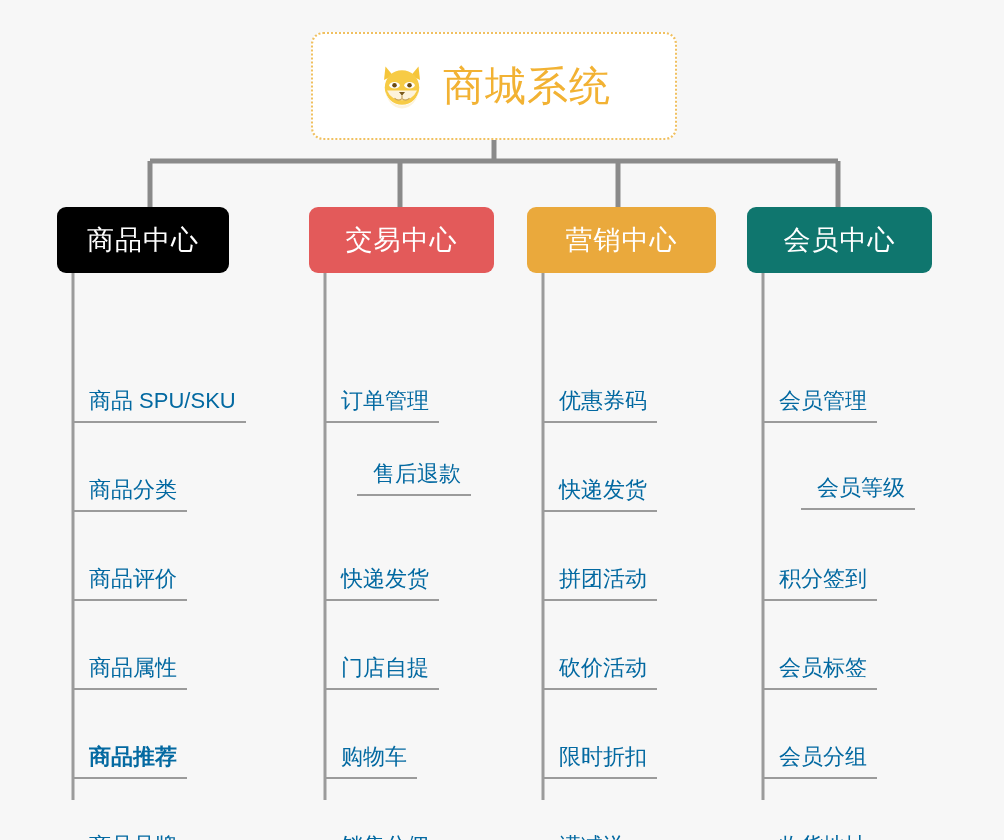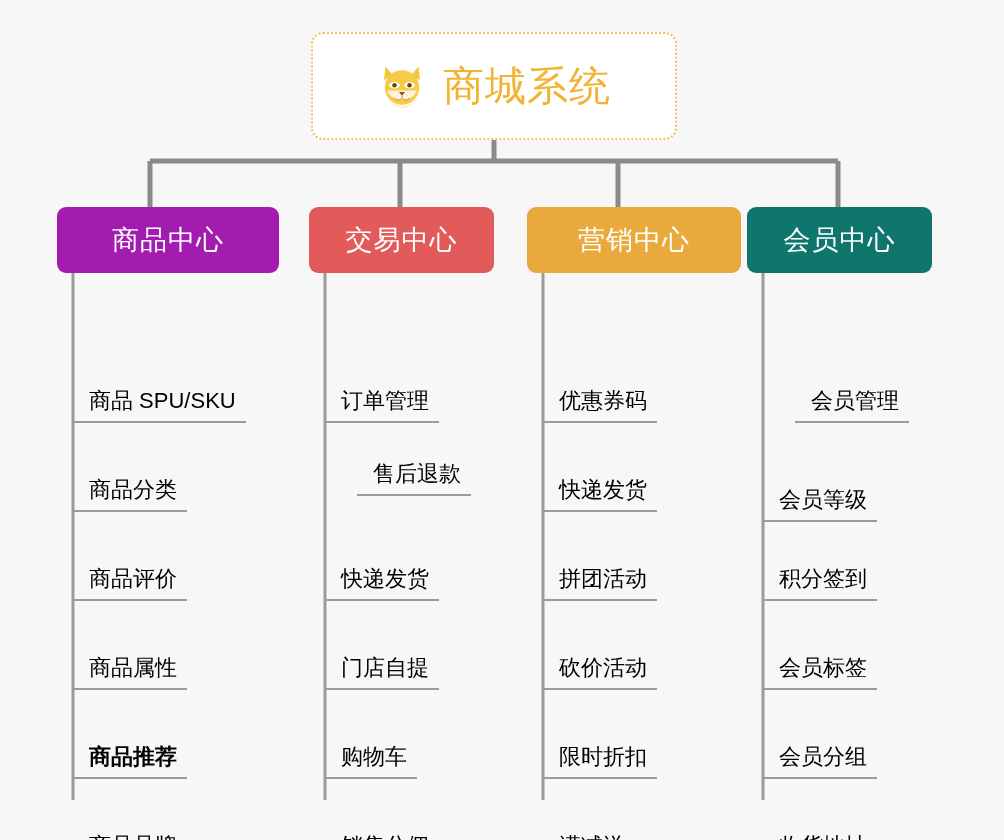--- a/index.html
+++ b/index.html
@@ -86,21 +86,21 @@
   .leaf-item {
     position: absolute;
     height: 89px;
     box-sizing: border-box;
     display: flex;
     align-items: flex-end;
     justify-content: flex-start;
   }
   .leaf-label {
     font-size: 22px;
-    color: #000000;
+    color: #0369a1;
     white-space: nowrap;
     padding: 0 10px 8px 16px;
     border-bottom: 2px solid #9b9b9b;
     line-height: 1.1;
   }
 </style>
 </head>
 <body>
 
 <div id="canvas">
@@ -136,21 +136,21 @@
       <path d="M28 40 h8 l-4 5 Z" fill="#7a5a1c"></path>
       <path d="M32 45 v4" stroke="#c9a55e" stroke-width="1.6" fill="none"></path>
       <path d="M32 49 q-6 4 -10 -1" stroke="#c9a55e" stroke-width="1.6" fill="none"></path>
       <path d="M32 49 q6 4 10 -1" stroke="#c9a55e" stroke-width="1.6" fill="none"></path>
     </svg>
     <span class="root-title">商城系统</span>
   </div>
 
   <div id="columns-host">
       <div class="column" style="left: 57px; width: 187px;">
-        <div class="cat-box" style="background: #a21caf; width: 222px;">
+        <div class="cat-box" style="background: #000000; width: 172px;">
           <span>商品中心</span>
         </div>
         <div class="leaf-list">
           <div class="leaf-item" style="top: 61px; left: 16px;">
             <span class="leaf-label">商品 SPU/SKU</span>
           </div>
           <div class="leaf-item" style="top: 150px; left: 16px;">
             <span class="leaf-label">商品分类</span>
           </div>
           <div class="leaf-item" style="top: 239px; left: 16px;">
@@ -186,21 +186,21 @@
           </div>
           <div class="leaf-item" style="top: 417px; left: 16px;">
             <span class="leaf-label">购物车</span>
           </div>
           <div class="leaf-item" style="top: 506px; left: 16px;">
             <span class="leaf-label">销售分佣</span>
           </div>
         </div>
       </div>
       <div class="column" style="left: 527px; width: 185px;">
-        <div class="cat-box" style="background: rgb(234, 169, 60); width: 214px;">
+        <div class="cat-box" style="background: rgb(234, 169, 60); width: 189px;">
           <span>营销中心</span>
         </div>
         <div class="leaf-list">
           <div class="leaf-item" style="top: 61px; left: 16px;">
             <span class="leaf-label">优惠券码</span>
           </div>
           <div class="leaf-item" style="top: 150px; left: 16px;">
             <span class="leaf-label">快递发货</span>
           </div>
           <div class="leaf-item" style="top: 239px; left: 16px;">
@@ -215,24 +215,24 @@
           <div class="leaf-item" style="top: 506px; left: 16px;">
             <span class="leaf-label">满减送</span>
           </div>
         </div>
       </div>
       <div class="column" style="left: 747px; width: 185px;">
         <div class="cat-box" style="background: #0f766e; width: 185px;">
           <span>会员中心</span>
         </div>
         <div class="leaf-list">
-          <div class="leaf-item" style="top: 61px; left: 16px; padding-left: 32px;">
+          <div class="leaf-item" style="top: 61px; left: 16px;">
             <span class="leaf-label">会员管理</span>
           </div>
-          <div class="leaf-item" style="top: 160px; left: 16px;">
+          <div class="leaf-item" style="top: 148px; left: 16px; padding-left: 38px;">
             <span class="leaf-label">会员等级</span>
           </div>
           <div class="leaf-item" style="top: 239px; left: 16px;">
             <span class="leaf-label">积分签到</span>
           </div>
           <div class="leaf-item" style="top: 328px; left: 16px;">
             <span class="leaf-label">会员标签</span>
           </div>
           <div class="leaf-item" style="top: 417px; left: 16px; justify-content: flex-end;">
             <span class="leaf-label">会员分组</span>

